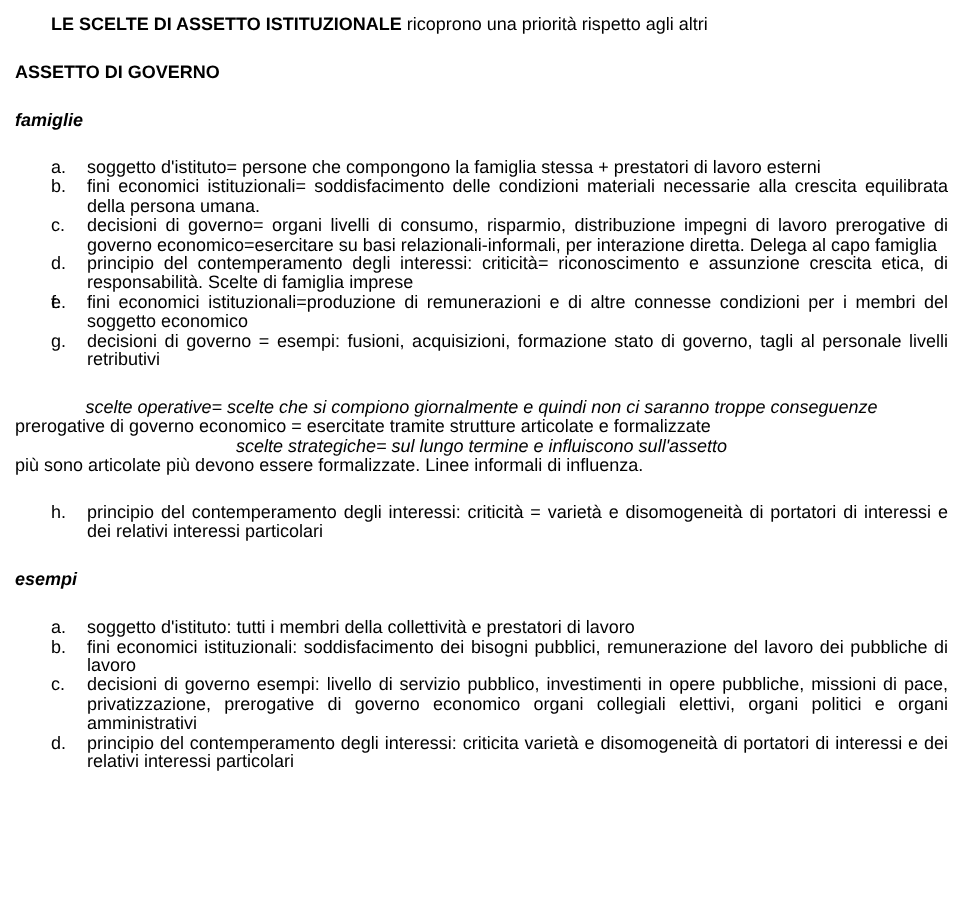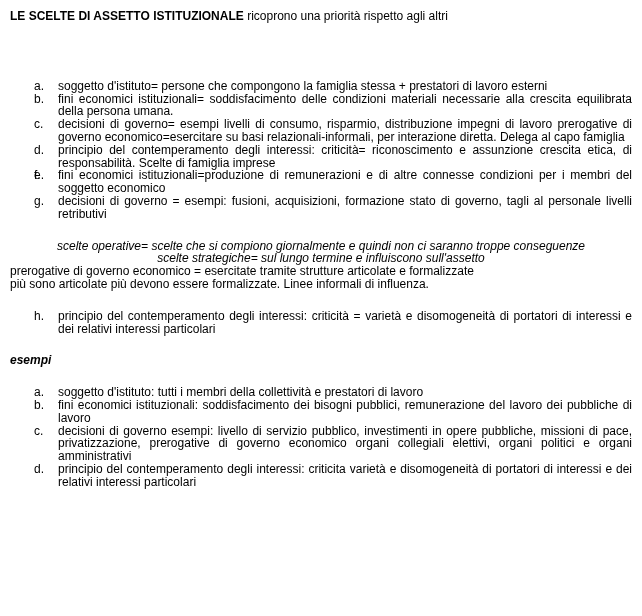--- a/index.html
+++ b/index.html
@@ -15,41 +15,43 @@
   .i { font-style: italic; text-align: center; }
   .gap { height: 19px; }
   ol { list-style: none; margin: 0; padding: 0; }
   li { position: relative; padding-left: 48px; padding-right: 0; text-align: justify; width: 574px; }
   li .mk { position: absolute; left: 24px; top: 0; }
 </style>
 </head>
 <body>
 
 <div class="page">
-  <p class="p" style="margin-top:2px;">
+  <p class="p" style="margin-top:2px;margin-left:24px;">
     <span class="b">LE SCELTE DI ASSETTO ISTITUZIONALE</span><span> ricoprono una priorità rispetto agli altri</span>
   </p>
   <div class="gap"></div>
+  <p class="p b">ASSETTO DI GOVERNO</p>
   <div class="gap"></div>
+  <p class="p bi">famiglie</p>
   <div class="gap"></div>
 
   <ol>
     <li><span class="mk">a.</span><span>soggetto d'istituto= persone che compongono la famiglia stessa + prestatori di lavoro esterni</span></li>
     <li><span class="mk">b.</span><span>fini economici istituzionali= soddisfacimento delle condizioni materiali necessarie alla crescita equilibrata della persona umana.</span></li>
-    <li><span class="mk">c.</span><span>decisioni di governo= esempi livelli di consumo, risparmio, distribuzione impegni di lavoro prerogative di governo economico=esercitare su basi relazionali-informali, per interazione diretta. Delega al capo famiglia</span></li>
+    <li><span class="mk">c.</span><span>decisioni di governo= organi livelli di consumo, risparmio, distribuzione impegni di lavoro prerogative di governo economico=esercitare su basi relazionali-informali, per interazione diretta. Delega al capo famiglia</span></li>
     <li><span class="mk">d.</span><span>principio del contemperamento degli interessi: criticità= riconoscimento e assunzione crescita etica, di responsabilità. Scelte di famiglia imprese</span></li>
     <li><span class="mk">e.</span></li>
     <li><span class="mk">f.</span><span>fini economici istituzionali=produzione di remunerazioni e di altre connesse condizioni per i membri del soggetto economico</span></li>
     <li><span class="mk">g.</span><span>decisioni di governo = esempi: fusioni, acquisizioni, formazione stato di governo, tagli al personale livelli retributivi</span></li>
   </ol>
 
   <div class="gap"></div>
   <p class="p i">scelte operative= scelte che si compiono giornalmente e quindi non ci saranno troppe conseguenze</p>
+  <p class="p">prerogative di governo economico = esercitate tramite strutture articolate e formalizzate</p>
   <p class="p i">scelte strategiche= sul lungo termine e influiscono sull'assetto</p>
-  <p class="p">prerogative di governo economico = esercitate tramite strutture articolate e formalizzate</p>
   <p class="p">più sono articolate più devono essere formalizzate. Linee informali di influenza.</p>
   <div class="gap"></div>
 
   <ol>
     <li><span class="mk">h.</span><span>principio del contemperamento degli interessi: criticità = varietà e disomogeneità di portatori di interessi e dei relativi interessi particolari</span></li>
   </ol>
 
   <div class="gap"></div>
   <p class="p bi">esempi</p>
   <div class="gap"></div>

